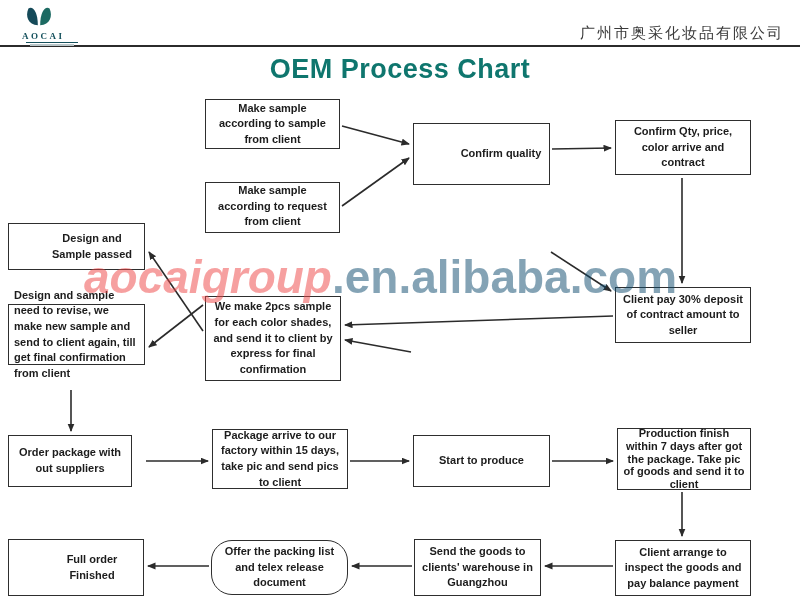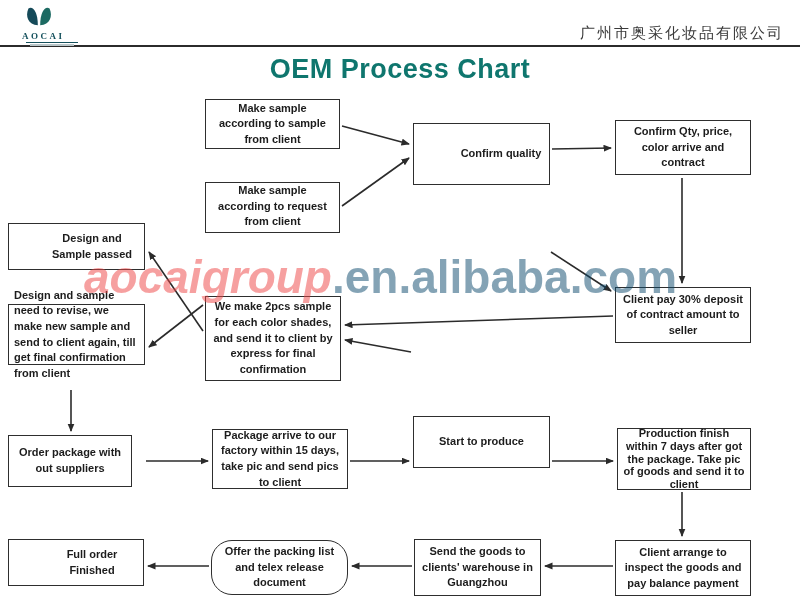--- a/index.html
+++ b/index.html
@@ -106,35 +106,35 @@
       </div>
       <div class="flow-box left" style="left: 8px; top: 304px; width: 137px; height: 61px;">
         <span>Design and sample need to revise, we make new sample and send to client again, till get final confirmation from client</span>
       </div>
       <div class="flow-box" style="left: 8px; top: 435px; width: 124px; height: 52px;">
         <span>Order package with out suppliers</span>
       </div>
       <div class="flow-box" style="left: 212px; top: 429px; width: 136px; height: 60px;">
         <span>Package arrive to our factory within 15 days, take pic and send pics to client</span>
       </div>
-      <div class="flow-box" style="left: 413px; top: 416px; width: 137px; height: 52px;">
+      <div class="flow-box" style="left: 413px; top: 435px; width: 137px; height: 52px;">
         <span>Start to produce</span>
       </div>
       <div class="flow-box tight" style="left: 617px; top: 428px; width: 134px; height: 62px;">
         <span>Production finish within 7 days after got the package. Take pic of goods and send it to client</span>
       </div>
       <div class="flow-box" style="left: 615px; top: 540px; width: 136px; height: 56px;">
         <span>Client arrange to inspect the goods and pay balance payment</span>
       </div>
       <div class="flow-box" style="left: 414px; top: 539px; width: 127px; height: 57px;">
         <span>Send the goods to clients' warehouse in Guangzhou</span>
       </div>
       <div class="flow-box" style="left: 211px; top: 540px; width: 137px; height: 55px; border-radius: 21px;">
         <span>Offer the packing list and telex release document</span>
       </div>
-      <div class="flow-box" style="left: 8px; top: 539px; width: 136px; height: 47px; padding-left: 37px;">
+      <div class="flow-box" style="left: 8px; top: 539px; width: 136px; height: 57px; padding-left: 37px;">
         <span>Full order Finished</span>
       </div>
     </div>
 
   <div class="watermark"><span class="p1">aocaigroup</span><span class="p2">.en.alibaba.com</span></div>
 
 </div>
 
 </body></html>

